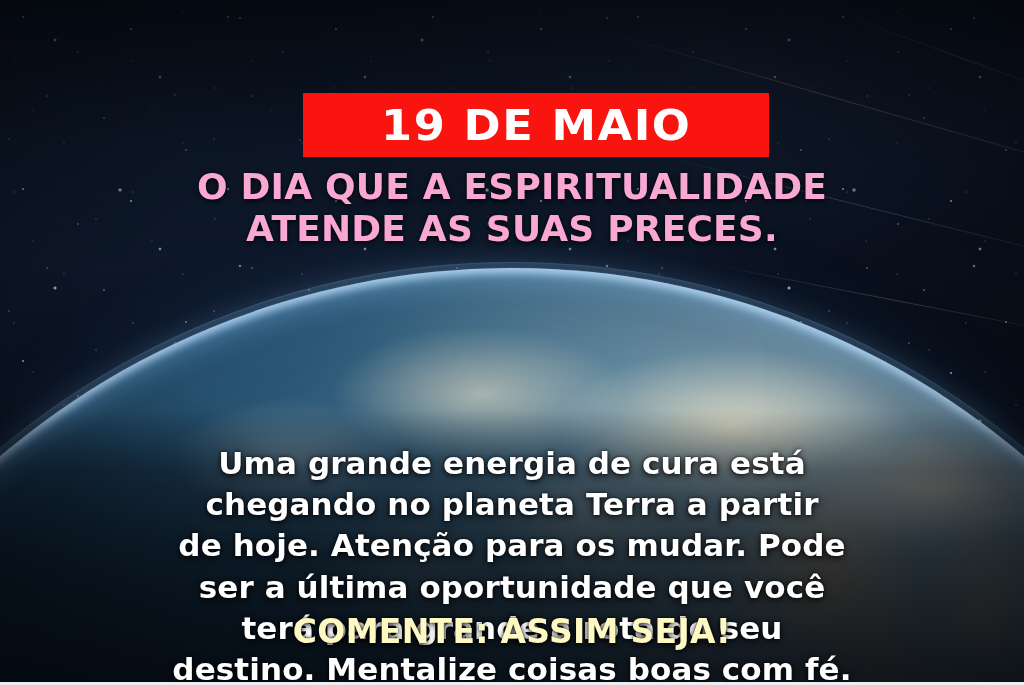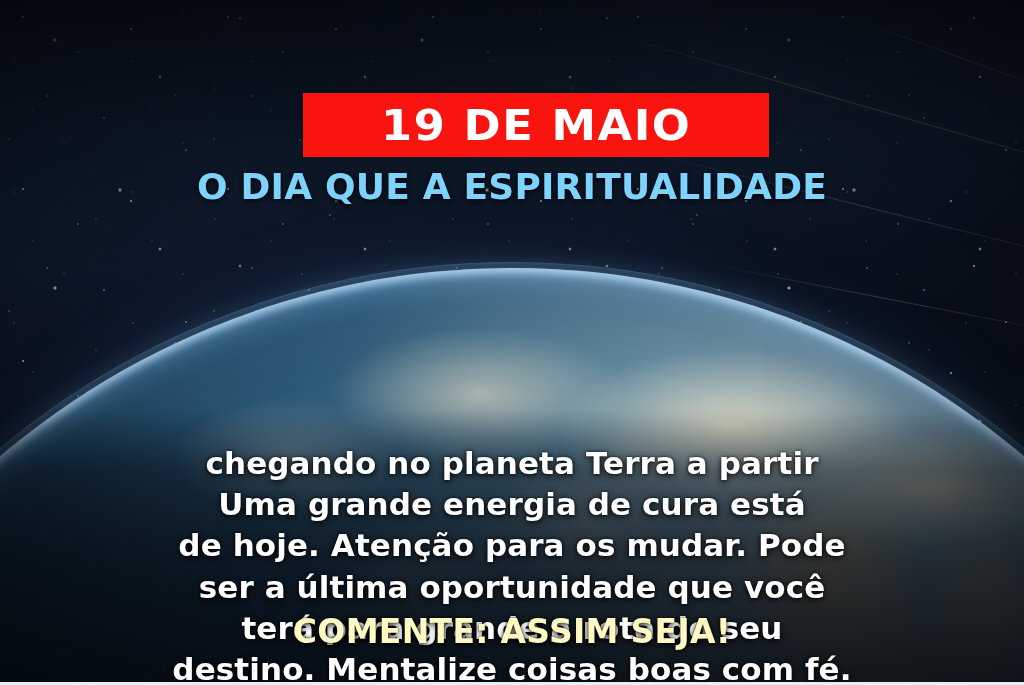--- a/index.html
+++ b/index.html
@@ -220,21 +220,21 @@
     font-family: "DejaVu Sans", "Liberation Sans", sans-serif;
     transform: scaleX(1.04);
   }
 
   
   .headline {
     position: absolute;
     left: 0; right: 0;
     top: 166px;
     text-align: center;
-    color: #7dd3fc;
+    color: #f9a8d4;
     font-size: 36px;
     font-weight: 900;
     line-height: 1.17;
     letter-spacing: .2px;
     text-shadow: 0 2px 5px rgba(0,0,0,.75), 0 0 2px rgba(0,0,0,.6);
   }
   .headline .hl-line { display: block; white-space: nowrap; }
 
   
   .body-text {
@@ -301,25 +301,26 @@
   <div class="text-scrim"></div>
 
   <div class="content">
 
     <div class="date-banner">
       <span class="date-banner-text">19 DE MAIO</span>
     </div>
 
     <div class="headline">
       <span class="hl-line">O DIA QUE A ESPIRITUALIDADE</span>
+      <span class="hl-line">ATENDE AS SUAS PRECES.</span>
     </div>
 
     <div class="body-text">
+      <span class="bl">Uma grande energia de cura está</span>
       <span class="bl">chegando no planeta Terra a partir</span>
-      <span class="bl">Uma grande energia de cura está</span>
       <span class="bl">de hoje. Atenção para os mudar. Pode</span>
       <span class="bl">ser a última oportunidade que você</span>
       <span class="bl">terá para grande a rota do seu</span>
       <span class="bl">destino. Mentalize coisas boas com fé.</span>
     </div>
 
     <div class="cta">COMENTE: ASSIM SEJA!</div>
 
     <div class="bottom-strip"></div>
   </div>

